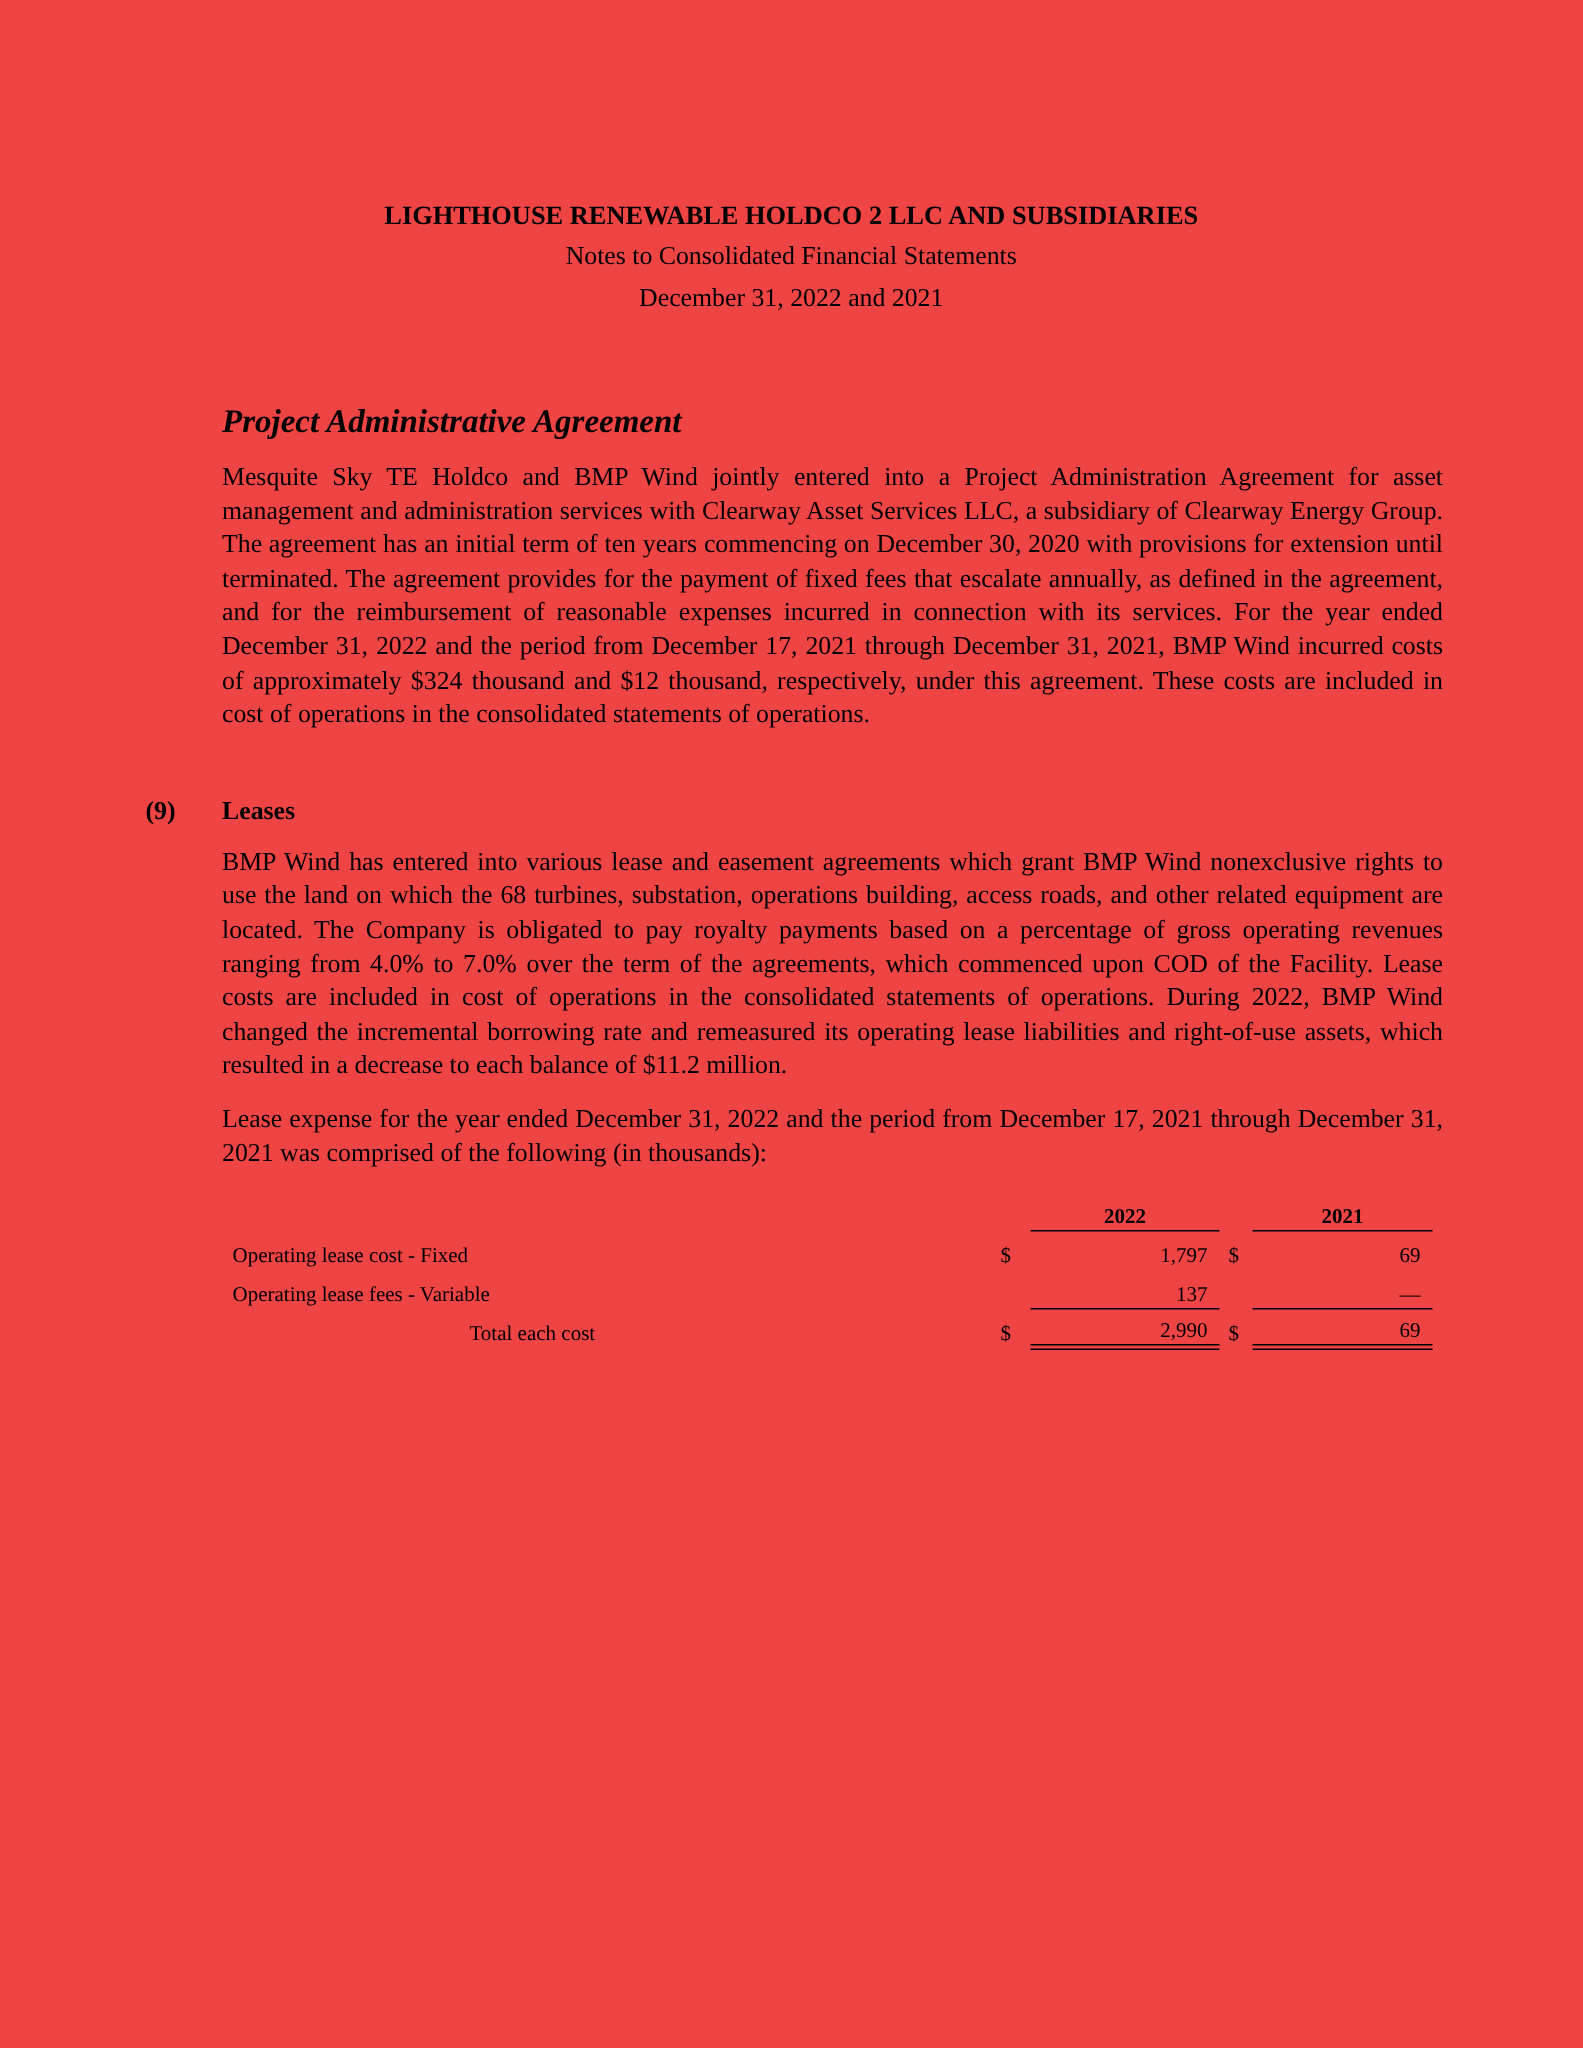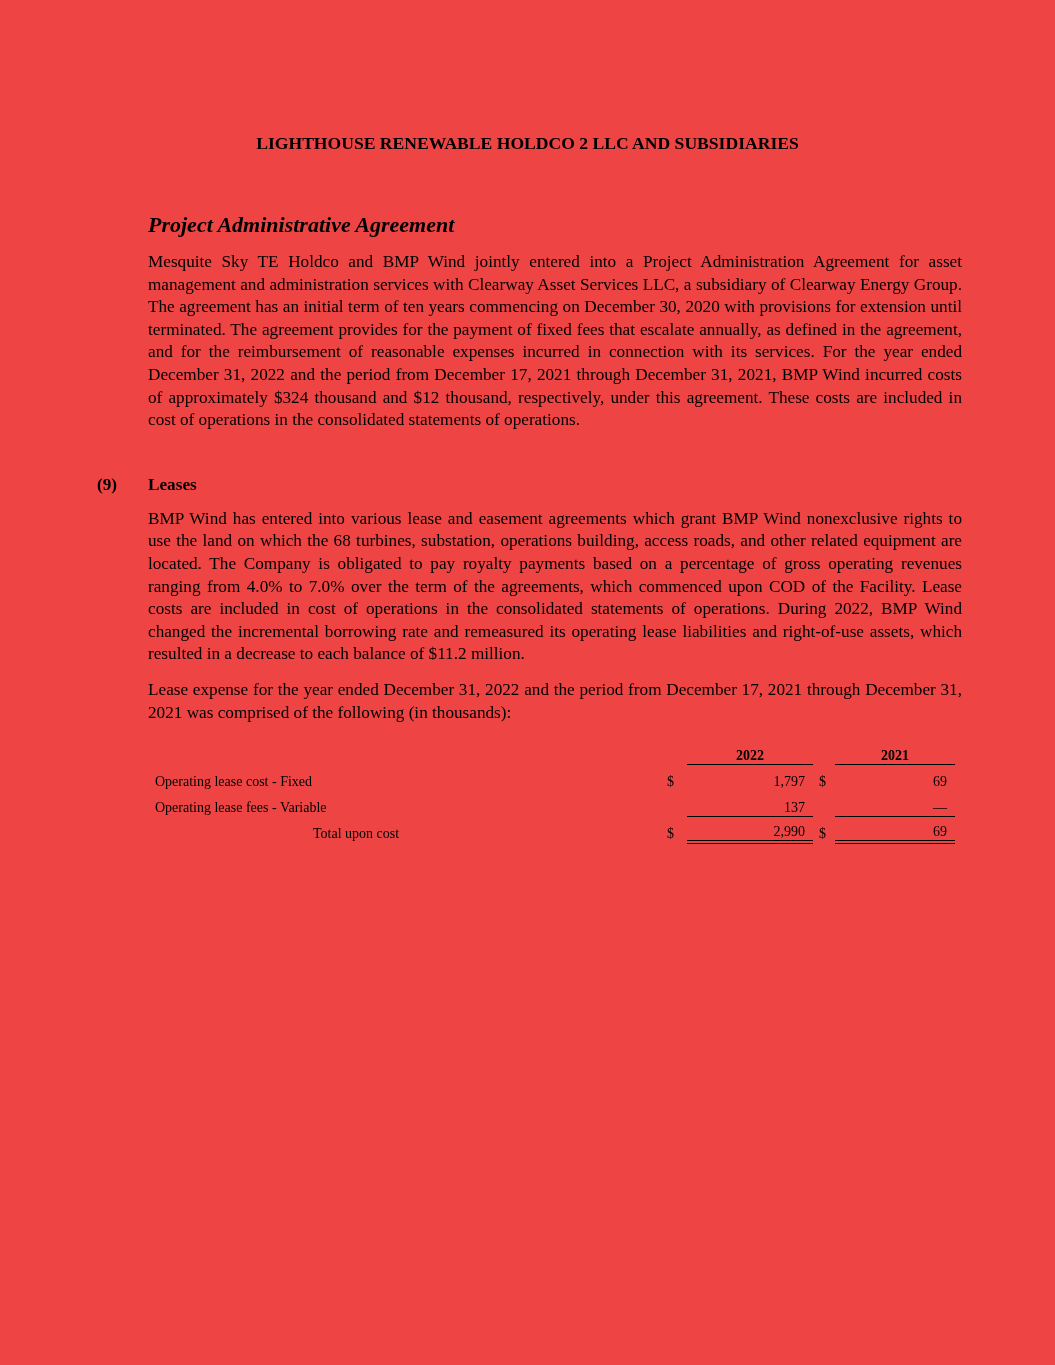--- a/index.html
+++ b/index.html
@@ -88,20 +88,22 @@
     font-size: 17.2px;
   }
 </style>
 </head>
 <body>
 
 <div class="page">
 
   <div class="doc-header">
     <div class="doc-title">LIGHTHOUSE RENEWABLE HOLDCO 2 LLC AND SUBSIDIARIES</div>
+    <div class="doc-subtitle">Notes to Consolidated Financial Statements</div>
+    <div class="doc-subtitle">December 31, 2022 and 2021</div>
   </div>
 
   <div class="content">
 
     <div class="section-heading-italic">Project Administrative Agreement</div>
     <p class="body-par">Mesquite Sky TE Holdco and BMP Wind jointly entered into a Project Administration Agreement for asset management and administration services with Clearway Asset Services LLC, a subsidiary of Clearway Energy Group. The agreement has an initial term of ten years commencing on December 30, 2020 with provisions for extension until terminated. The agreement provides for the payment of fixed fees that escalate annually, as defined in the agreement, and for the reimbursement of reasonable expenses incurred in connection with its services. For the year ended December 31, 2022 and the period from December 17, 2021 through December 31, 2021, BMP Wind incurred costs of approximately $324 thousand and $12 thousand, respectively, under this agreement. These costs are included in cost of operations in the consolidated statements of operations.</p>
 
     <div class="numbered-heading">
       <span class="sec-num">(9)</span>
       <span>Leases</span>
@@ -137,21 +139,21 @@
       </tr>
       <tr>
         <td class="row-label">Operating lease fees - Variable</td>
         <td class="cur"></td>
         <td class="amount rule-bottom">137</td>
         <td></td>
         <td class="cur"></td>
         <td class="amount rule-bottom">—</td>
       </tr>
       <tr class="row-total">
-        <td class="row-label">Total upon cost</td>
+        <td class="row-label">Total each cost</td>
         <td class="cur">$</td>
         <td class="amount rule-double">2,990</td>
         <td></td>
         <td class="cur">$</td>
         <td class="amount rule-double">69</td>
       </tr>
     </tbody>
       </table>
 
   </div>

